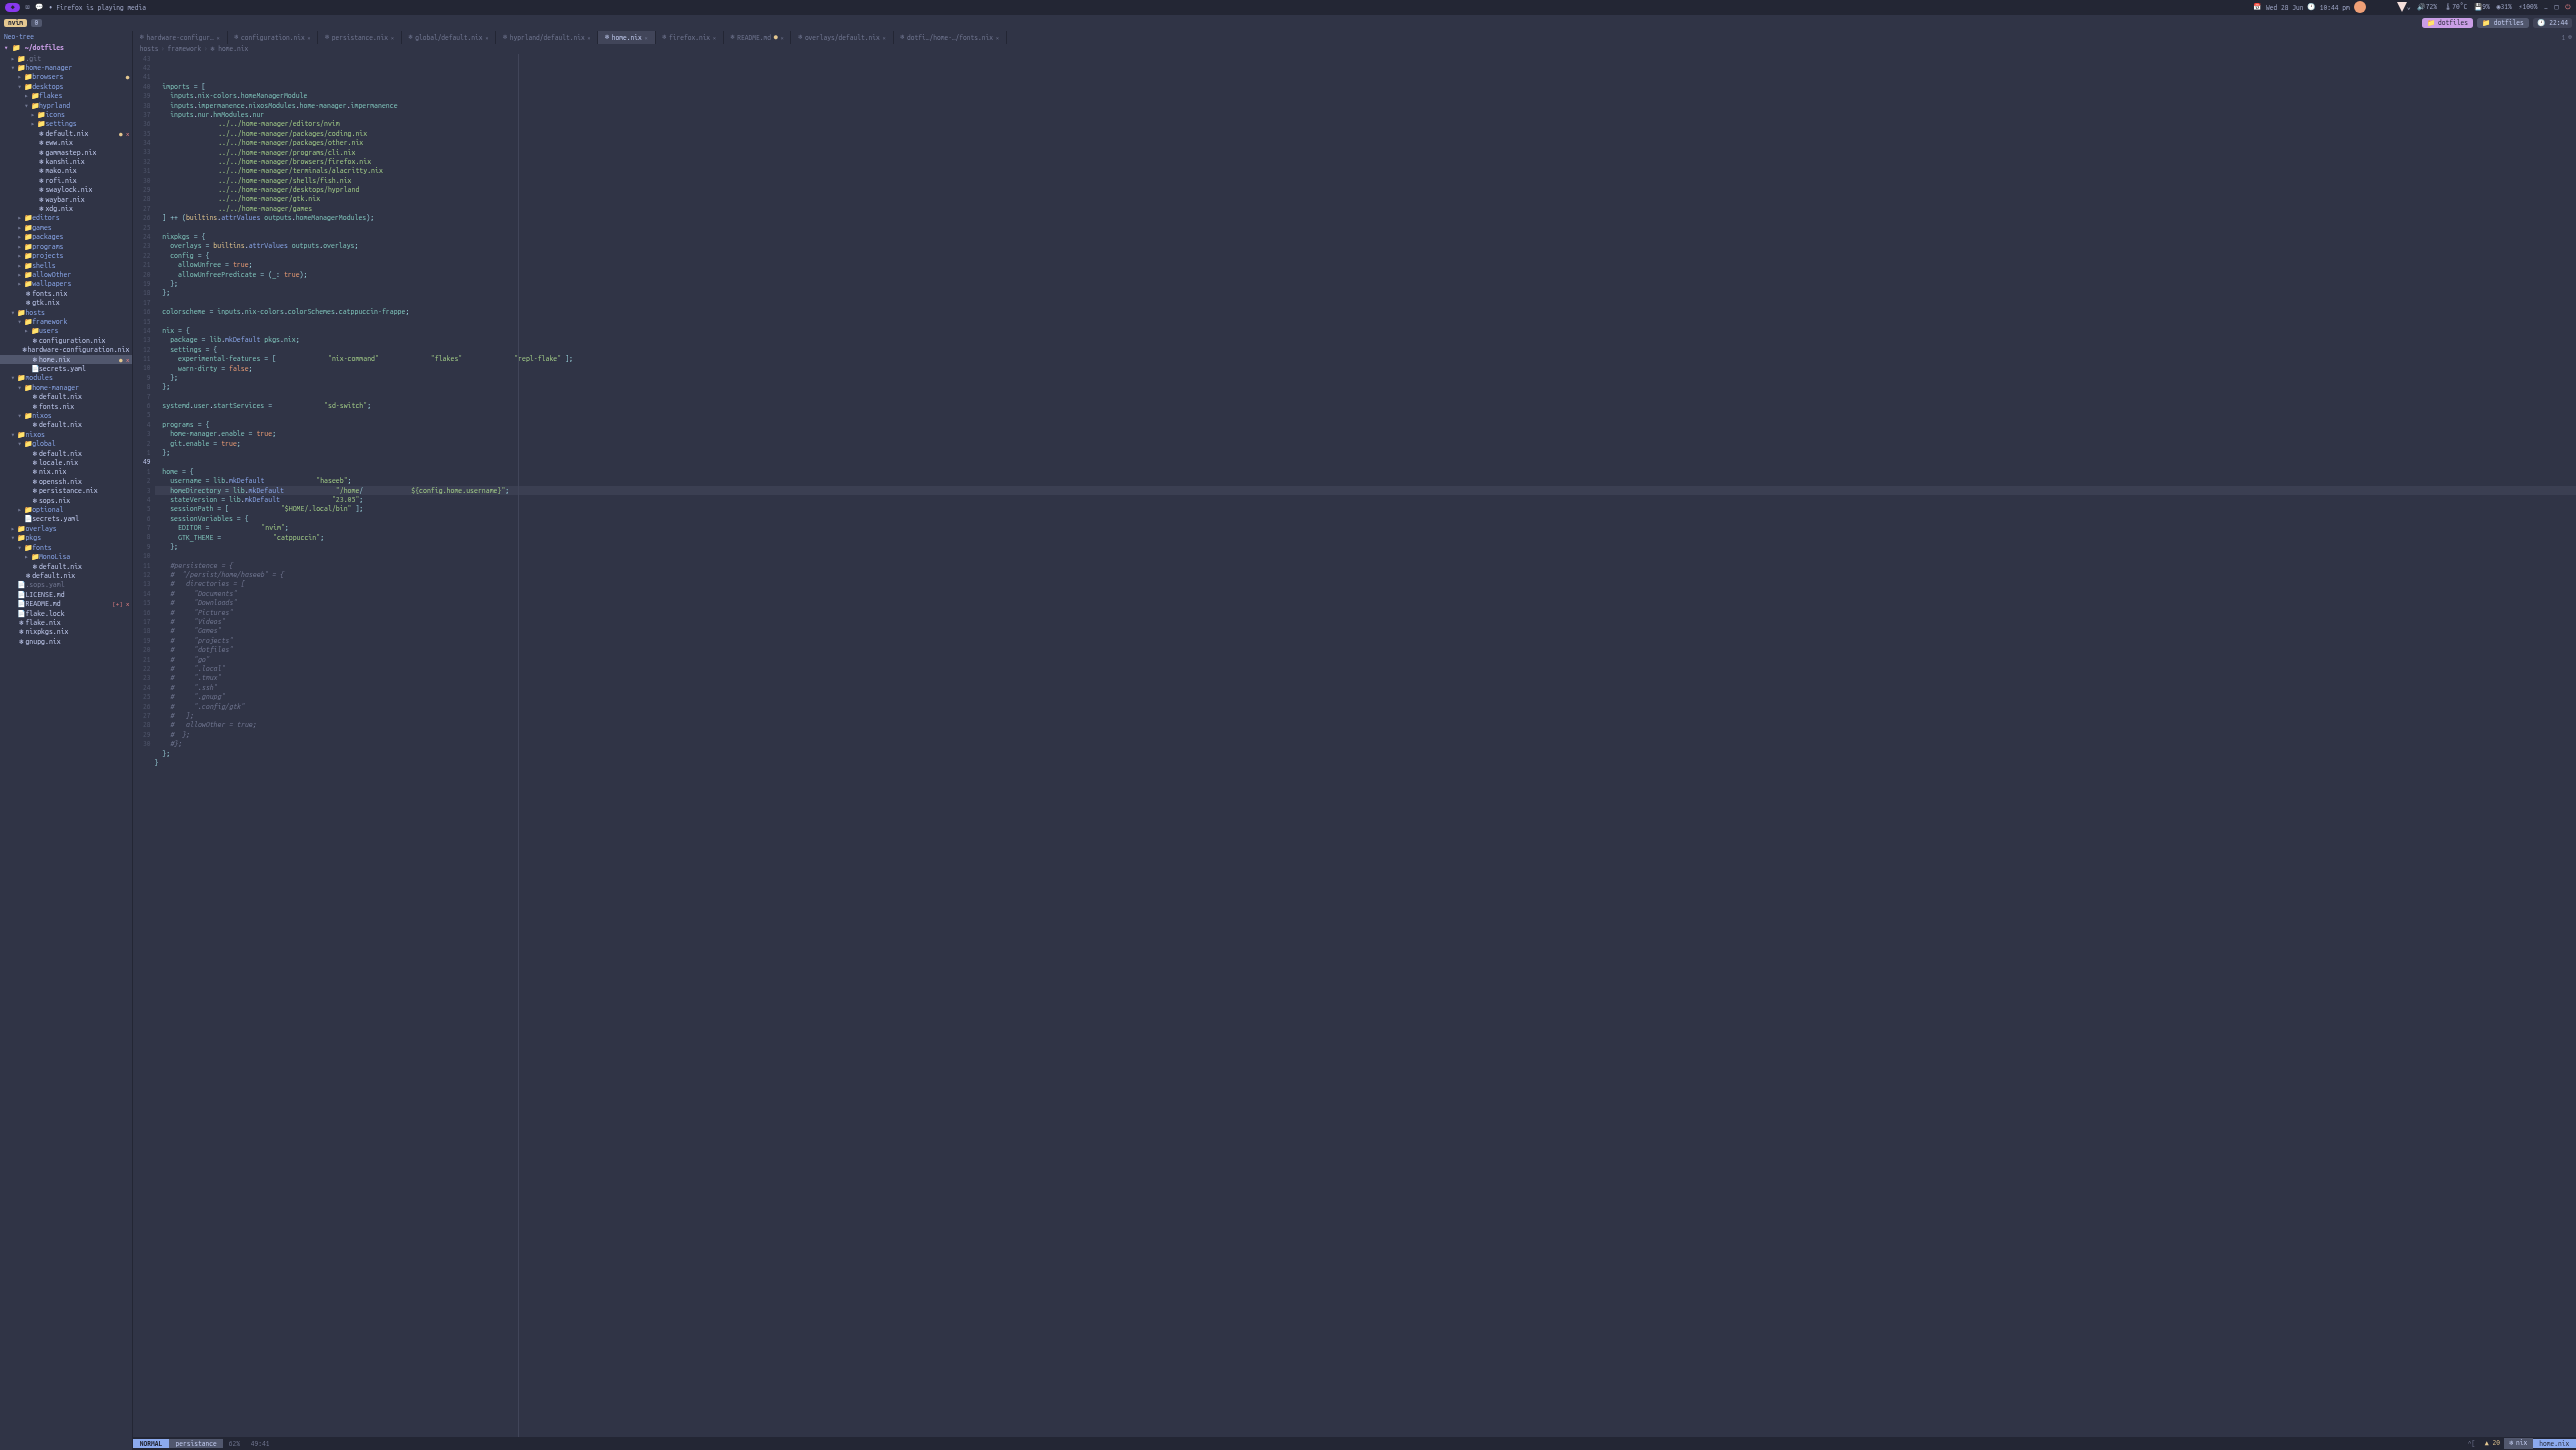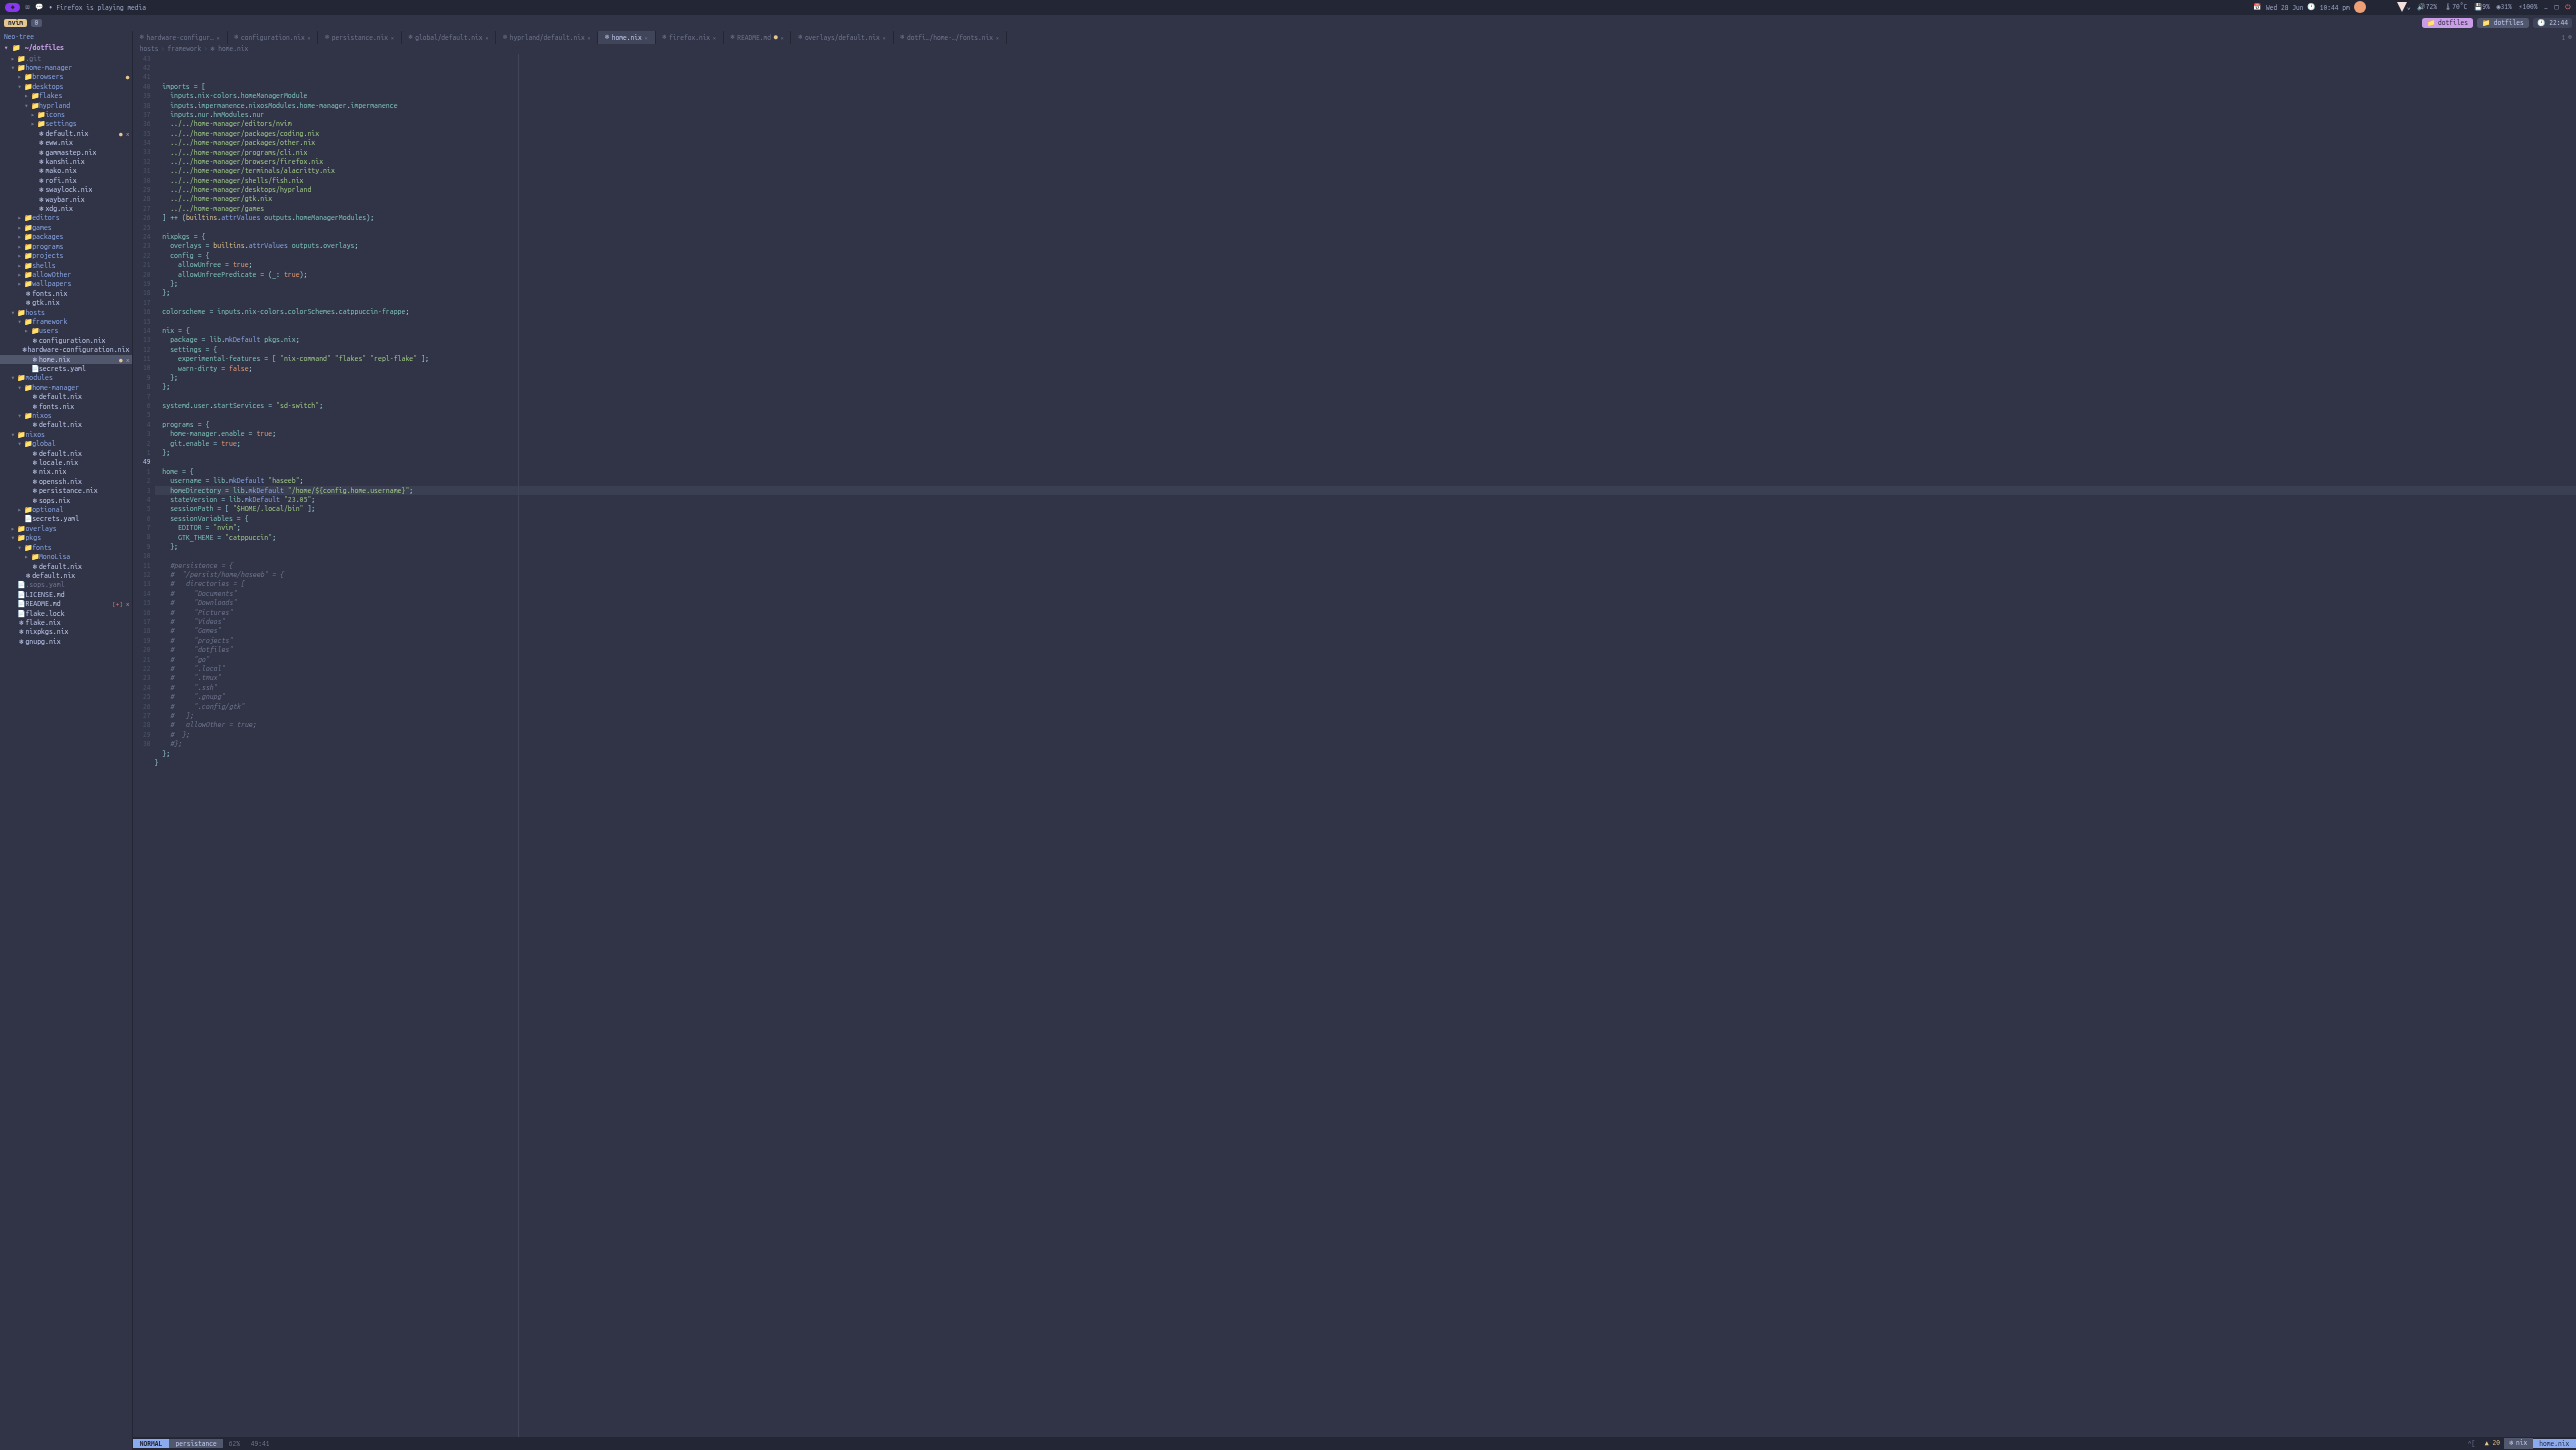--- a/index.html
+++ b/index.html
@@ -94,21 +94,21 @@
 .buf-tab .close { color:#737994; font-size:6px;}
 .buf-tab .dirty { color:#e5c890;}
 .buf-tabs-right { margin-left:auto; display:flex; align-items:center; gap:2.7px; padding:0 4px; color:#737994;}
 .breadcrumb { padding:0.7px 6.7px; font-size:6.7px; color:#737994; display:flex; gap:2.7px; align-items:center;}
 .breadcrumb .sep { color:#51576d;}
 .code-area { flex:1; overflow:auto; display:flex; position:relative;}
 .gutter { width:21.5px; text-align:right; padding-right:4px; color:#51576d; font-size:6.7px; line-height:9.4px; user-select:none;}
 .code { flex:1; font-size:7px; line-height:9.4px; white-space:pre; position:relative;}
 .code-line { height:9.4px; }
 .code-line.current { background:#3b3f52;}
-.code .str { color:#a6d189; }
+.code .str { color:#a6d189;margin-left:48px; }
 .code .fn { color:#8caaee; }
 .code .prop { color:#81c8be; }
 .code .comment { color:#737994; font-style:italic;}
 .code .bool { color:#ef9f76; }
 .code .op { color:#99d1db; }
 .code .builtin { color:#e5c890; }
 .ruler { position:absolute; top:0; bottom:0; left:363px; width:0.7px; background:#414559; }
 .statusline {
   height:13.4px;
   background:#232634;

